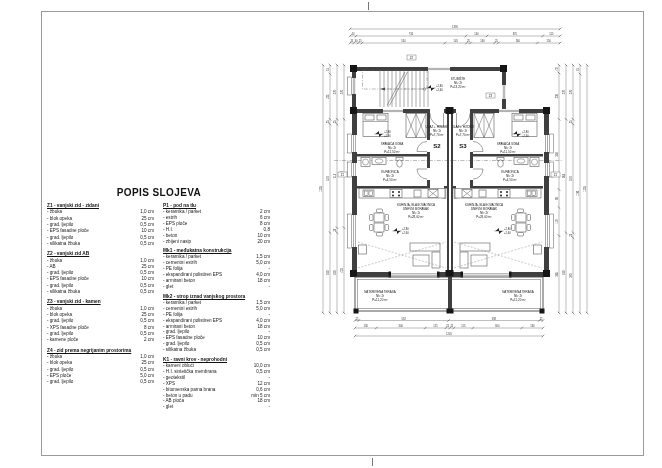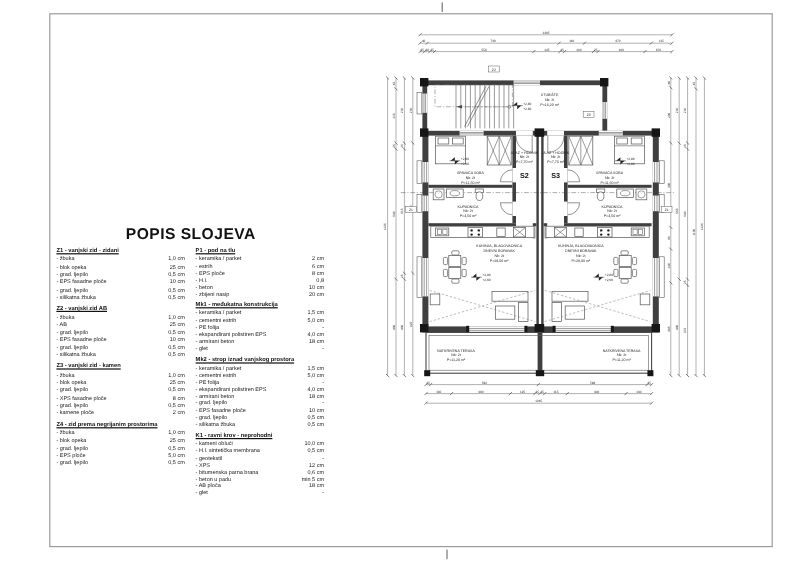--- a/index.html
+++ b/index.html
@@ -3,21 +3,21 @@
 <meta charset="utf-8">
 <style>
   html,body{margin:0;padding:0;background:#fff;}
   #screen{position:relative;width:662px;height:468px;background:#fff;overflow:hidden;
           font-family:"Liberation Sans",sans-serif;color:#222;}
   #pageborder{position:absolute;left:41px;top:11px;width:603px;height:445px;
               border:1px solid #9b9b9b;box-sizing:border-box;}
   .regtick{position:absolute;width:1px;background:#777;}
   
   #legend{position:absolute;left:47px;top:187px;width:224px;}
-  #legend .ltitle{font-size:13px;font-weight:bold;text-align:center;letter-spacing:.4px;
+  #legend .ltitle{font-size:10px;font-weight:bold;text-align:center;letter-spacing:.4px;
                   margin-bottom:5px;color:#111;}
   .cols{display:flex;gap:9px;}
   .col{width:107px;}
   .sec{margin-bottom:4px;}
   .sec-h{font-size:4.8px;font-weight:bold;text-decoration:underline;white-space:nowrap;
          line-height:6.4px;color:#111;}
   .lrow{display:flex;justify-content:space-between;font-size:4.6px;white-space:nowrap;color:#222;}
   .col-l .lrow{line-height:6.3px;}
   .col-r .lrow{line-height:5.9px;}
   .col-r .sec-h{line-height:6px;}

